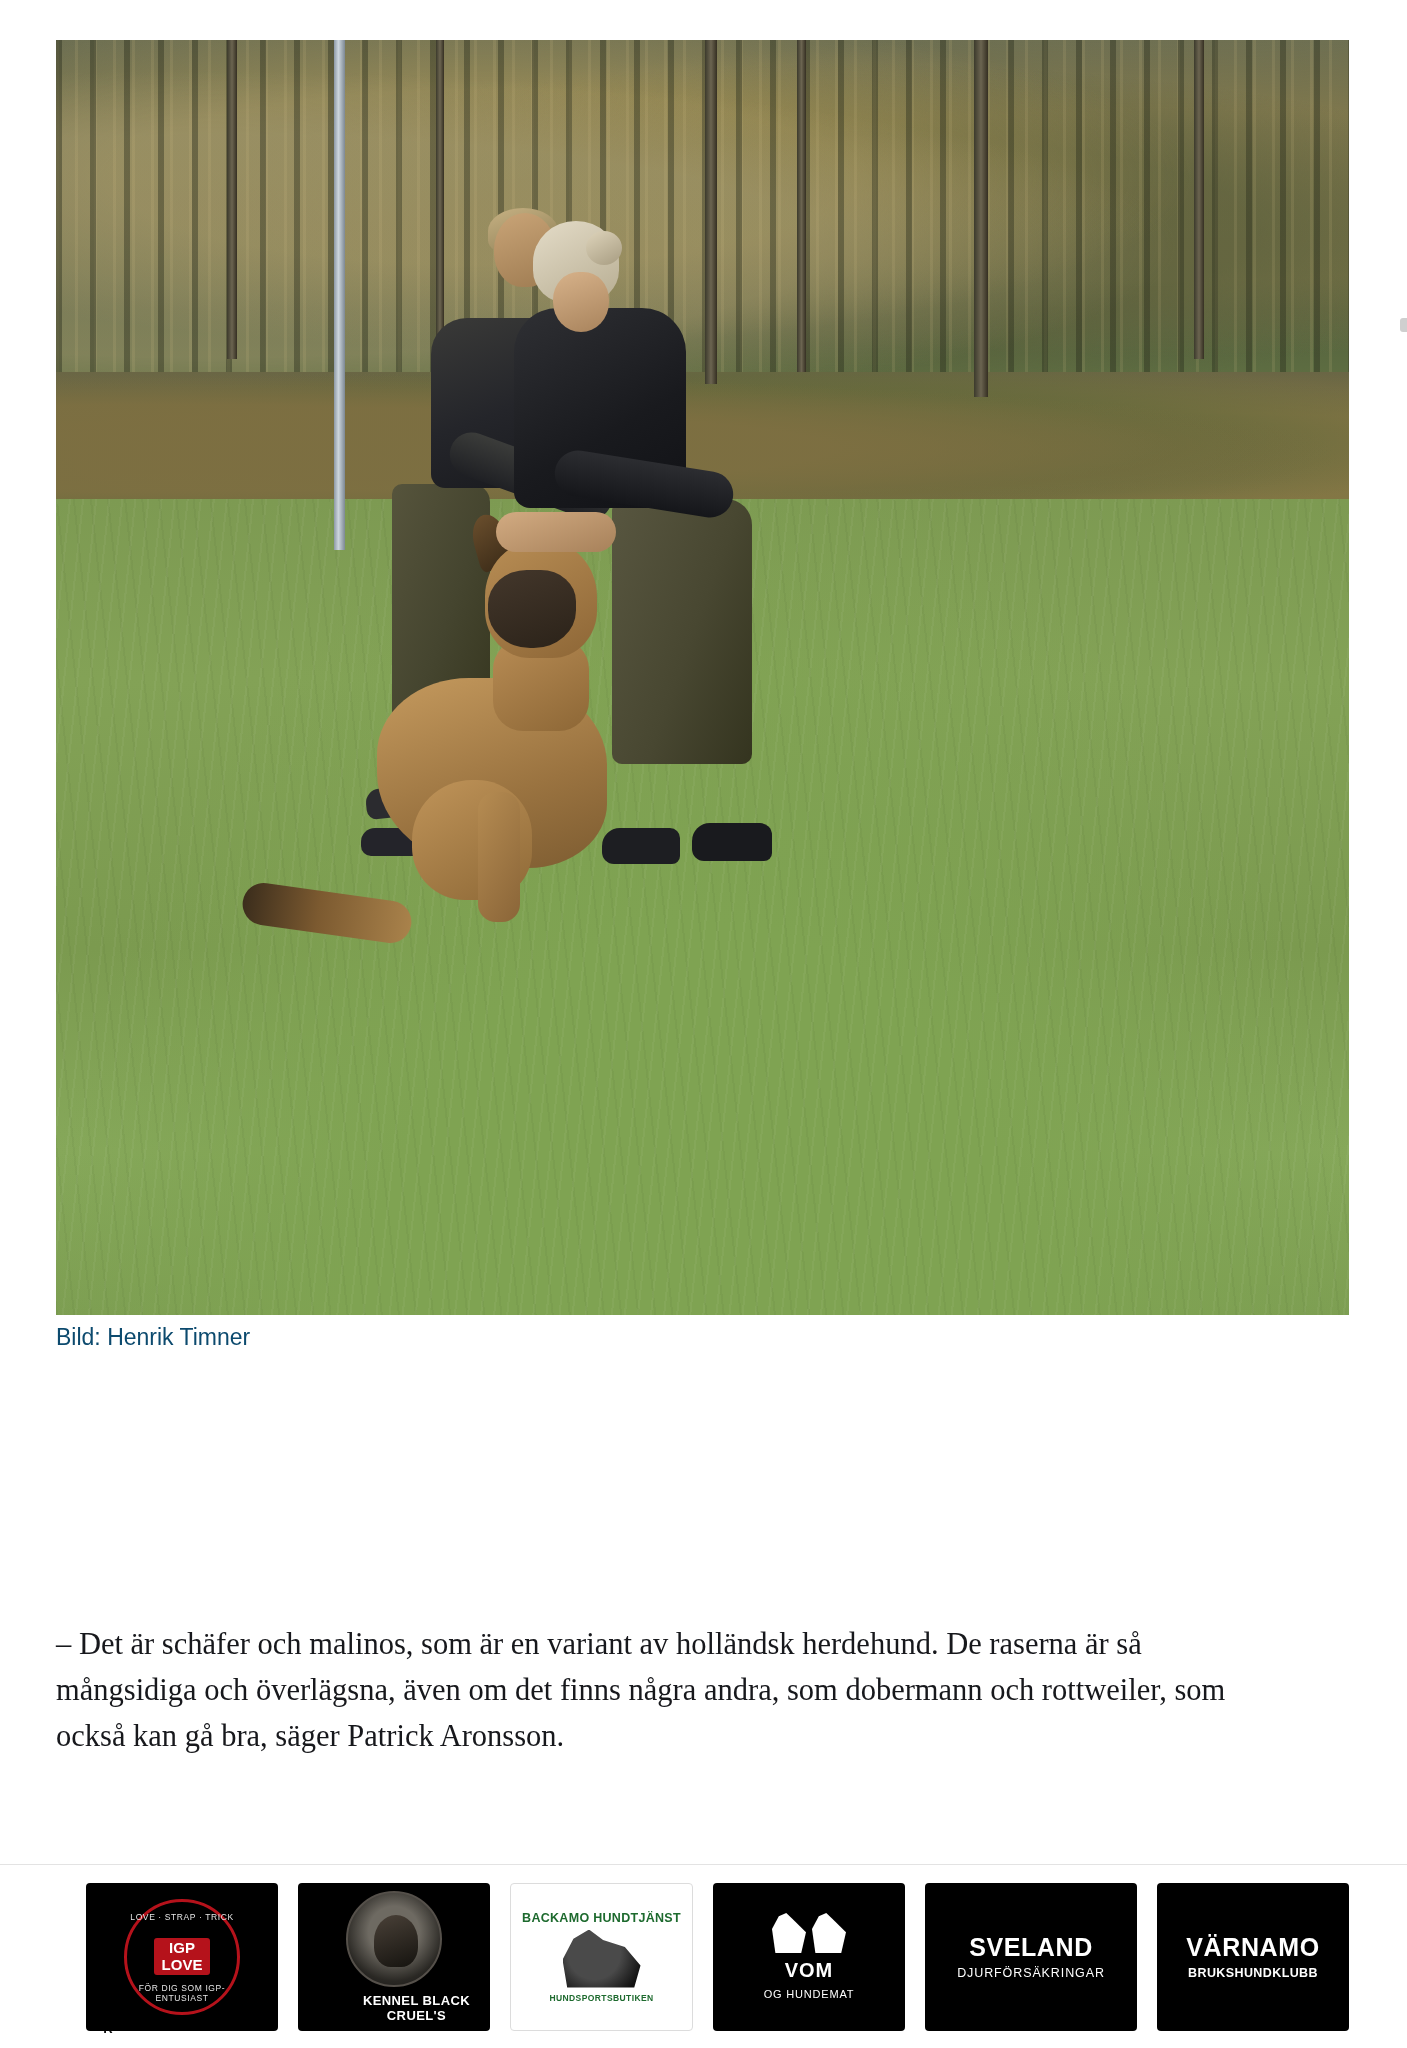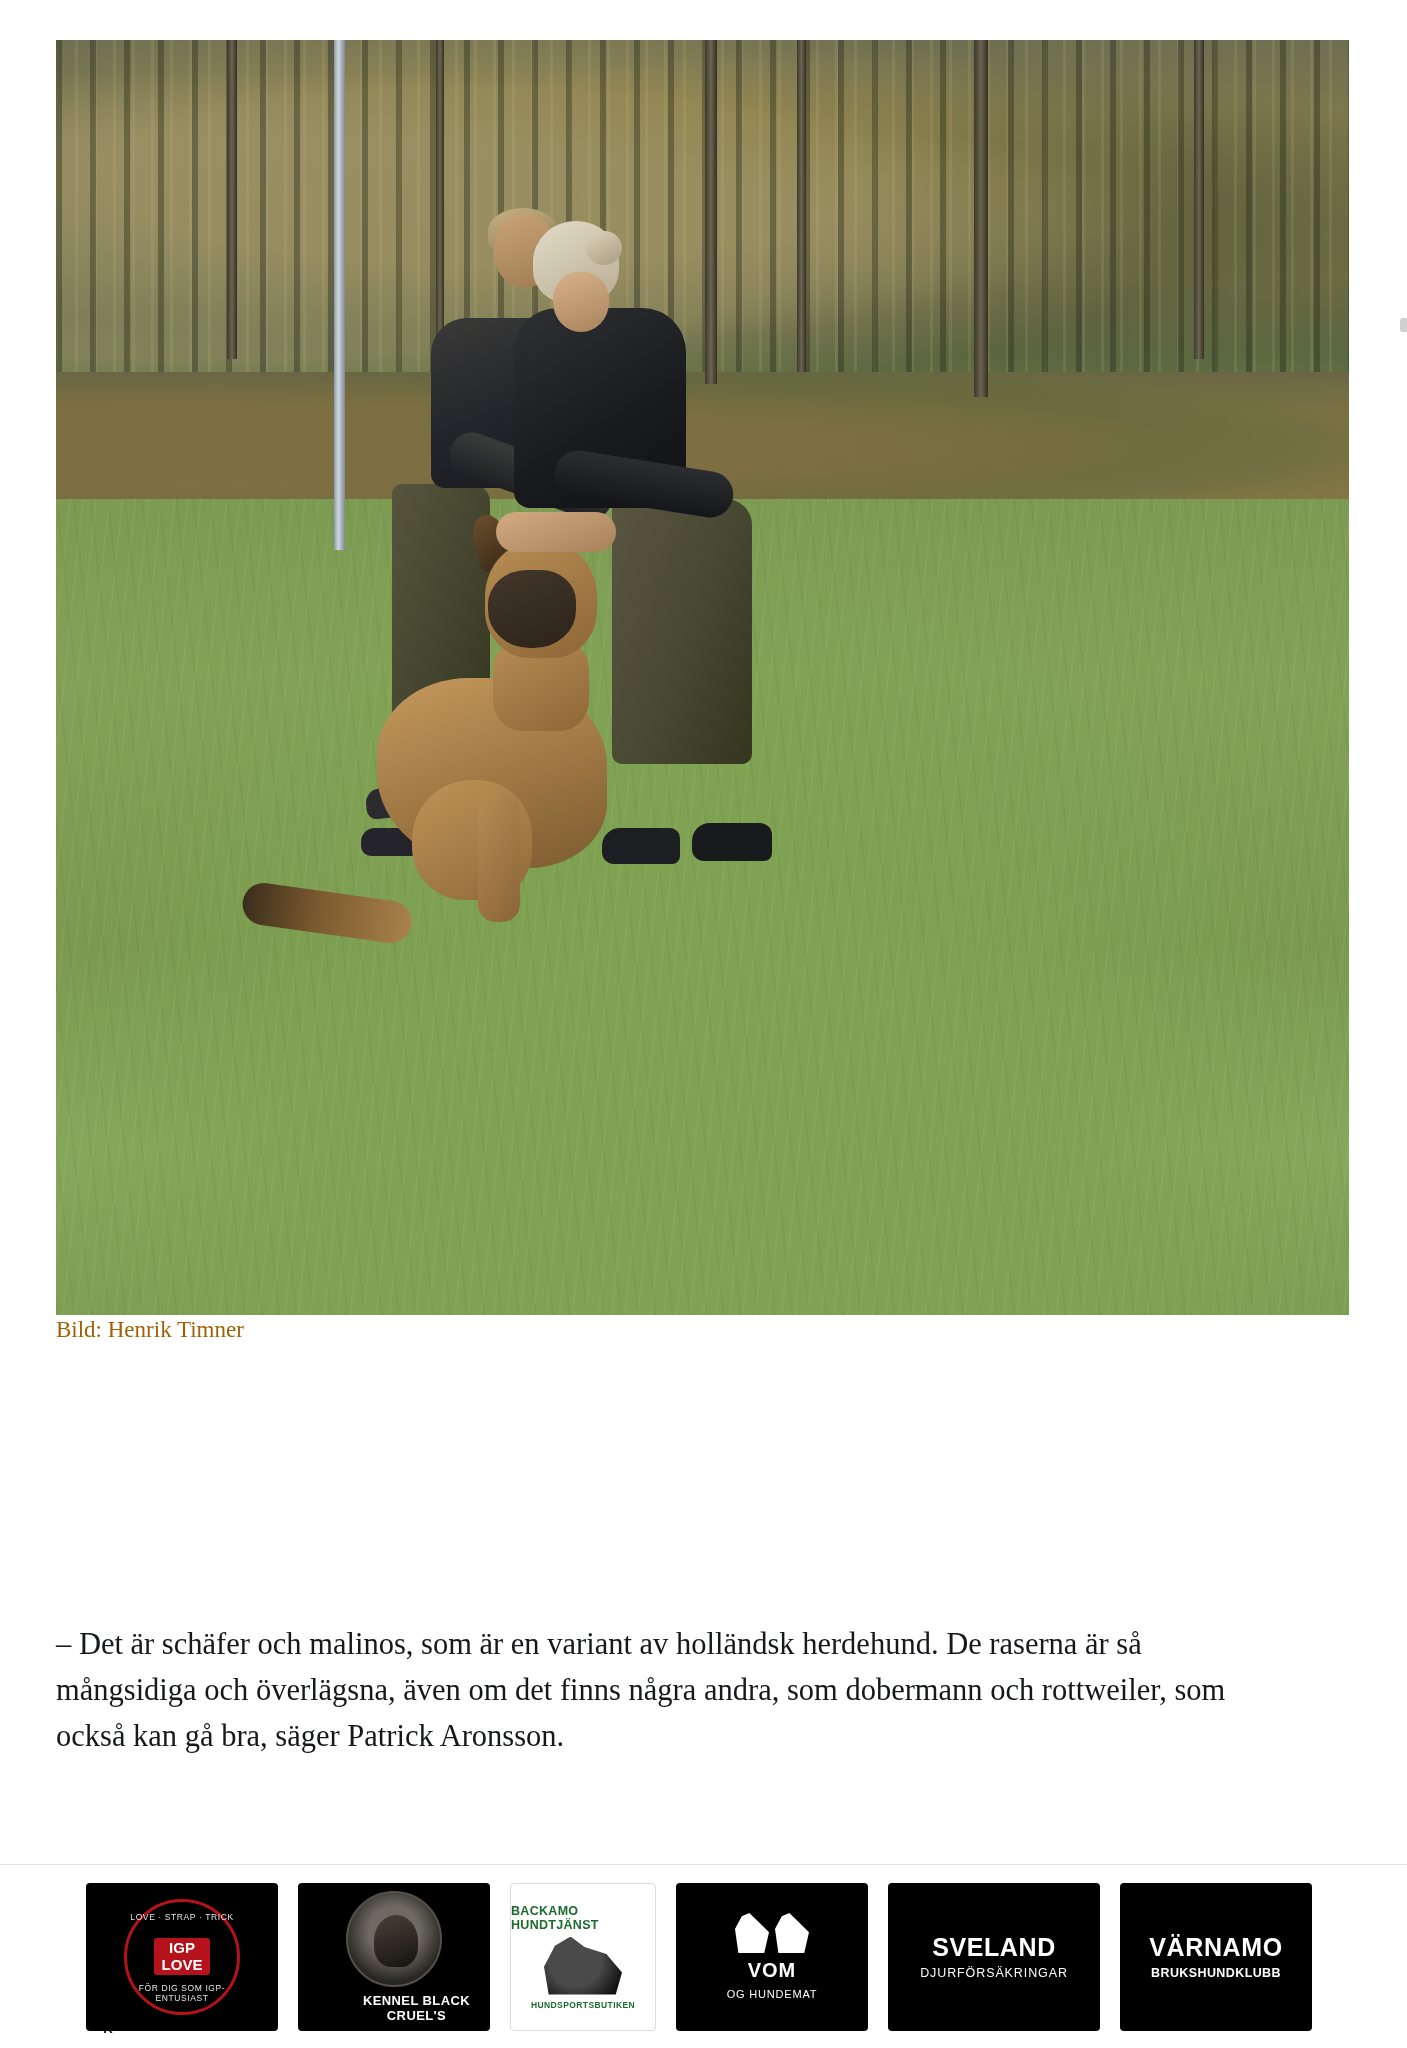--- a/index.html
+++ b/index.html
@@ -156,25 +156,24 @@
   .dog-tail { position:absolute; left:14.4%; top:66.8%; width:170px; height:42px; border-radius:22px; transform: rotate(8deg); background: linear-gradient(90deg,#3b2d1c,#7c5a30 45%,#a9824b); }
 
   .caption {
     margin-top: 18px;
     font-size: 24.5px;
     line-height: 1.34;
     color: #26272b;
     letter-spacing: .1px;
   }
   .credit {
-    margin-top: 0;
+    margin-top: 8px;
     font-size: 23px;
     line-height: 1.3;
-    color: #a16207;
-    font-family: Liberation Serif, serif;
+    color: #0c4a6e;
   }
 
   
   .body-text {
     position: absolute;
     left: 56px;
     top: 1590px;
     width: 1230px;
     font-family: "Liberation Serif", serif;
     font-size: 30.5px;
@@ -213,21 +212,21 @@
     flex-direction: column;
     align-items: center;
     justify-content: center;
     color: #fff;
     overflow: hidden;
     position: relative;
     flex: 0 0 auto;
   }
   .tile-igp { width: 192px; }
   .tile-kennel { width: 192px; }
-  .tile-backamo { width: 146px; background: #fff; border: 1px solid #dcdcdc; color:#111; }
+  .tile-backamo { width: 183px; background: #fff; border: 1px solid #dcdcdc; color:#111; }
   .tile-vom { width: 192px; }
   .tile-sveland { width: 212px; }
   .tile-varnamo { width: 192px; }
 
   .igp-ring {
     width: 116px; height: 116px; border-radius: 50%;
     border: 3px solid #b5121b;
     display:flex; align-items:center; justify-content:center;
     position: relative;
   }

